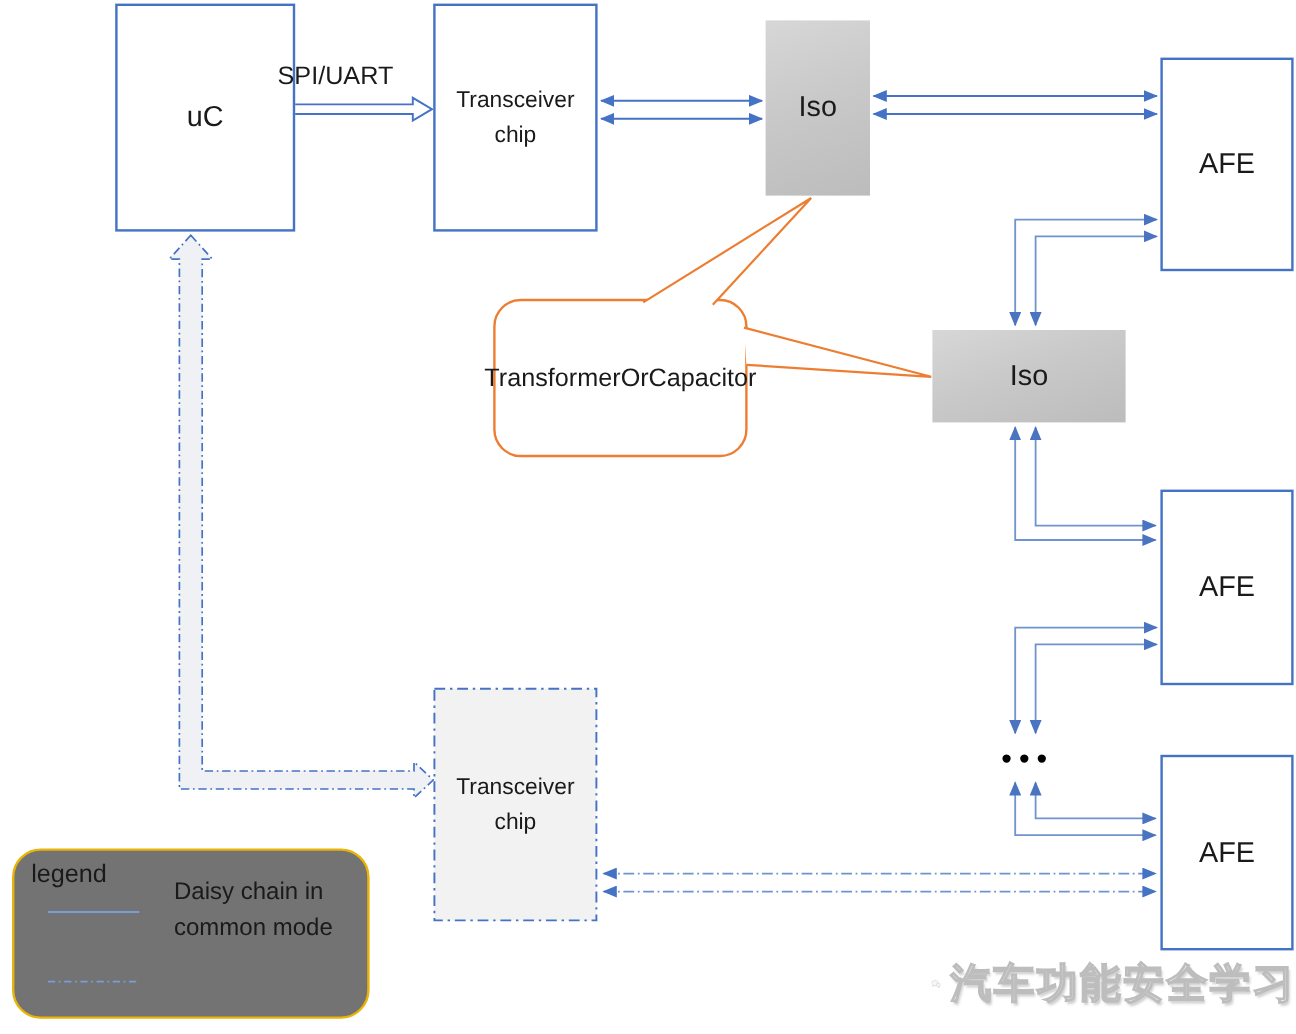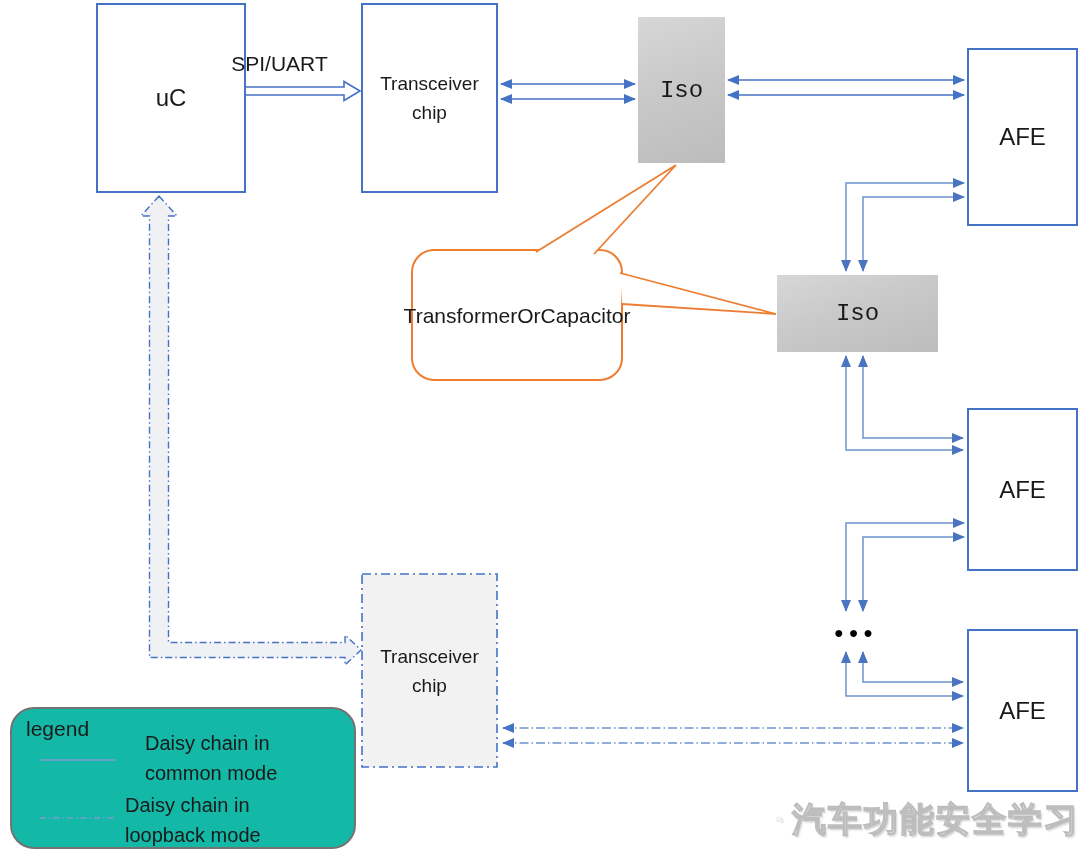--- a/index.html
+++ b/index.html
@@ -6,36 +6,36 @@
   #canvas{
     position:relative;width:1080px;height:862px;background:#ffffff;
     font-family:"Liberation Sans", sans-serif;color:#1a1a1a;overflow:hidden;
   }
   #wires{position:absolute;left:0;top:0;z-index:1;}
   .node{
     position:absolute;z-index:2;display:flex;align-items:center;justify-content:center;
     text-align:center;box-sizing:border-box;
   }
   .box{background:#ffffff;border:2px solid #4472C4;}
-  .isofill{background:linear-gradient(160deg,#d7d7d7 0%,#c9c9c9 45%,#bcbcbc 100%);font-family:Liberation Mono, monospace;}
+  .isofill{background:linear-gradient(160deg,#d7d7d7 0%,#c9c9c9 45%,#bcbcbc 100%);}
   .lbl-lg{font-size:24px;}
   .lbl-md{font-size:19px;line-height:29px;}
   .buslabel{
     position:absolute;z-index:2;text-align:center;font-size:21px;font-weight:400;
   }
   .callout-text{
     position:absolute;z-index:2;display:flex;align-items:center;
     justify-content:center;text-align:center;font-size:21px;line-height:31px;
   }
   .dots{
     position:absolute;z-index:2;font-size:16px;letter-spacing:5px;color:#000;font-weight:700;
   }
   #legend{
-    position:absolute;z-index:2;left:10px;top:707px;width:346px;height:142px;
-    border:2px solid #737373;border-radius:24px;background:#14b8a6;box-sizing:border-box;
+    position:absolute;z-index:2;left:10px;top:707px;width:298px;height:142px;
+    border:2px solid #eab308;border-radius:24px;background:#737373;box-sizing:border-box;
   }
   #legend .ltitle{position:absolute;left:14px;top:8px;font-size:21px;}
   #legend .litem-label{position:absolute;left:113px;width:168px;font-size:20px;line-height:30px;}
   #legend .lsample{position:absolute;left:26px;width:80px;height:6px;}
   #watermark{
     position:absolute;z-index:3;left:776px;top:788px;width:304px;height:64px;
     display:flex;align-items:center;gap:8px;
   }
   #watermark .wtext{
     font-size:34px;font-weight:700;letter-spacing:2px;white-space:nowrap;
@@ -142,21 +142,20 @@
     <div class="ltitle">legend</div>
 
     <svg class="lsample" style="top:48px;" width="80" height="6">
       <line x1="2" y1="3" x2="78" y2="3" stroke="#7D9BD4" stroke-width="1.6"></line>
     </svg>
     <div class="litem-label" style="top:19px;margin-left:20px;">Daisy chain in common mode</div>
 
     <svg class="lsample" style="top:106px;" width="80" height="6">
       <line x1="2" y1="3" x2="78" y2="3" stroke="#7D9BD4" stroke-width="1.6" stroke-dasharray="6 3 1.5 3"></line>
     </svg>
-    <div class="litem-label" style="top:81px;">Daisy chain in loopback mode</div>
   </div>
 
   <div id="watermark">
     <svg width="50" height="44" viewBox="0 0 50 44">
       <ellipse cx="20" cy="17" rx="17" ry="14" fill="#fbfbfb" stroke="#bdbdbd" stroke-width="2"></ellipse>
       <path d="M10,28 L6,36 L16,31 Z" fill="#fbfbfb" stroke="#bdbdbd" stroke-width="1.5"></path>
       <ellipse cx="37" cy="27" rx="11" ry="9.5" fill="#fbfbfb" stroke="#bdbdbd" stroke-width="2"></ellipse>
       <path d="M41,35 L45,41 L36,37 Z" fill="#fbfbfb" stroke="#bdbdbd" stroke-width="1.5"></path>
       <circle cx="14" cy="14" r="1.8" fill="#bdbdbd"></circle>
       <circle cx="25" cy="14" r="1.8" fill="#bdbdbd"></circle>

